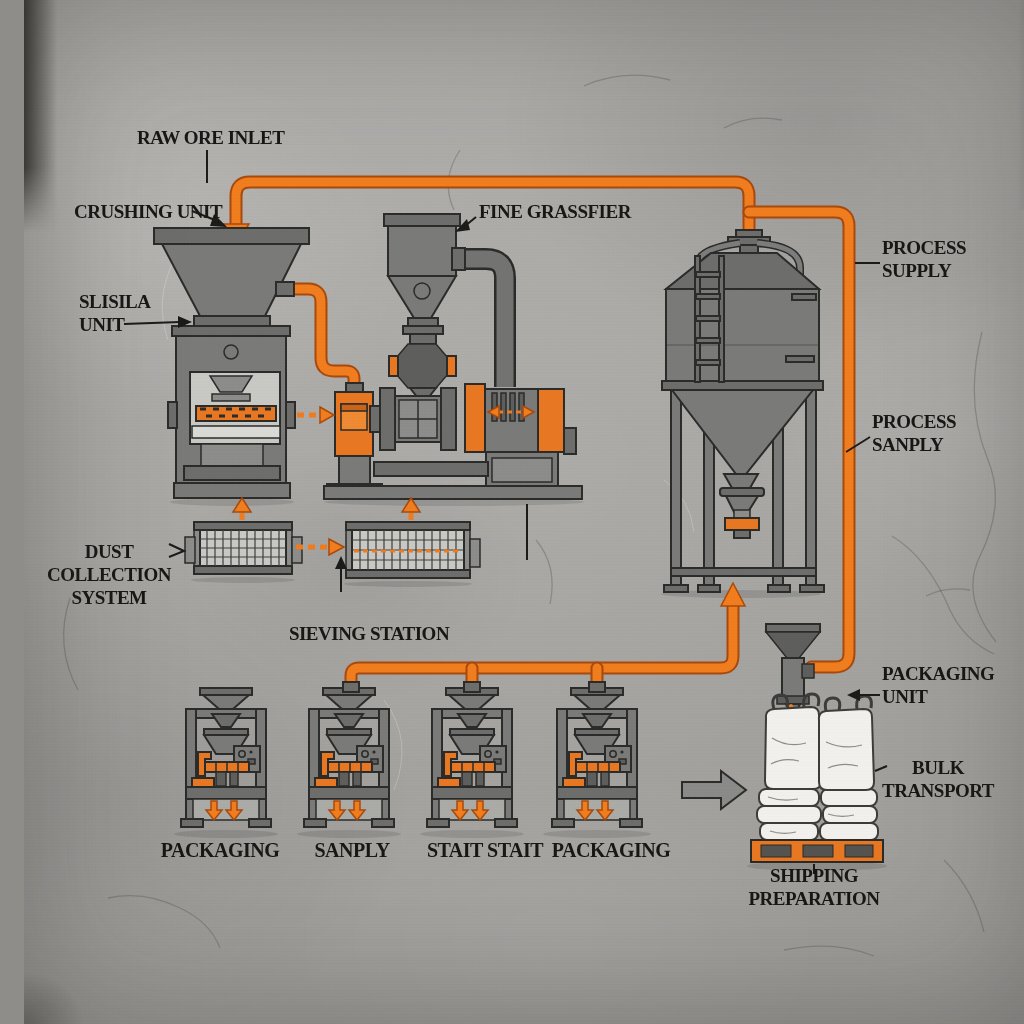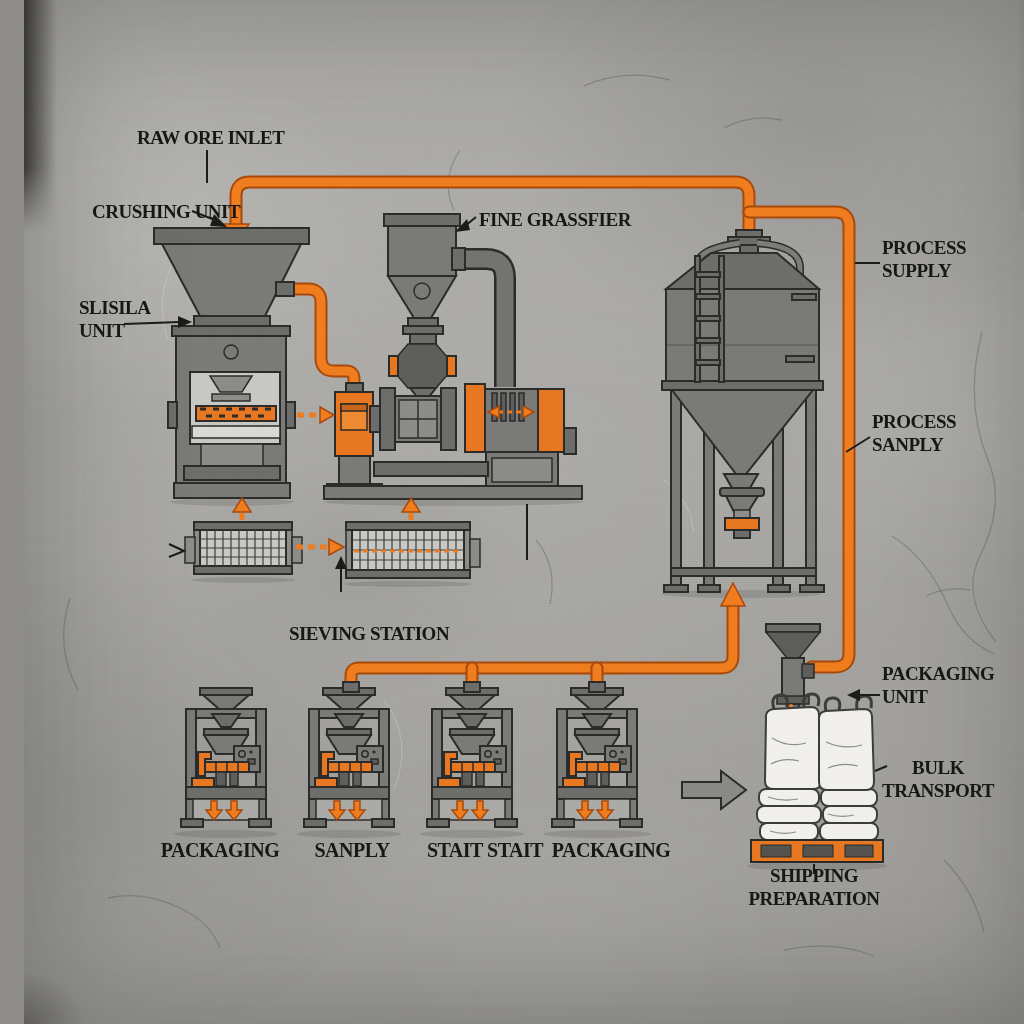--- a/index.html
+++ b/index.html
@@ -384,28 +384,30 @@
       <polygon class="bh" points="311,569 323,569 317,556"></polygon>
       <line x1="503" y1="504" x2="503" y2="560" class="blk"></line>
       <line x1="856" y1="695" x2="834" y2="695" class="blk"></line>
       <polygon class="bh" points="836,689 823,695 836,701"></polygon>
       <line x1="851" y1="771" x2="863" y2="766" class="blk"></line>
       <line x1="790" y1="864" x2="790" y2="874" class="blk"></line>
     </g>
   </svg>
 
   <div class="lbl" style="left:113px;top:126px;">RAW ORE INLET</div>
-  <div class="lbl" style="left:68px;top:200px;">CRUSHING UNIT</div>
-  <div class="lbl" style="left:55px;top:296px;">SLISILA
+  <div class="lbl" style="left:50px;top:200px;">CRUSHING UNIT</div>
+  <div class="lbl" style="left:55px;top:290px;">SLISILA
 UNIT</div>
-  <div class="lbl" style="left:455px;top:208px;">FINE GRASSFIER</div>
+  <div class="lbl" style="left:455px;top:200px;">FINE GRASSFIER</div>
   <div class="lbl" style="left:858px;top:236px;">PROCESS
 SUPPLY</div>
   <div class="lbl" style="left:848px;top:410px;">PROCESS
 SANPLY</div>
+  <div class="lbl" style="left:10px;top:540px;width:150px;text-align:center;">DUST COLLECTION
+SYSTEM</div>
   <div class="lbl ctr" style="left:345px;top:622px;">SIEVING STATION</div>
   <div class="lbl" style="left:858px;top:662px;">PACKAGING
 UNIT</div>
   <div class="lbl ctr" style="left:914px;top:756px;">BULK
 TRANSPORT</div>
   <div class="lbl ctr" style="left:790px;top:864px;">SHIPPING
 PREPARATION</div>
 
   <div class="lbl mach ctr" style="left:196px;top:838px;">PACKAGING</div>
   <div class="lbl mach ctr" style="left:328px;top:838px;">SANPLY</div>

